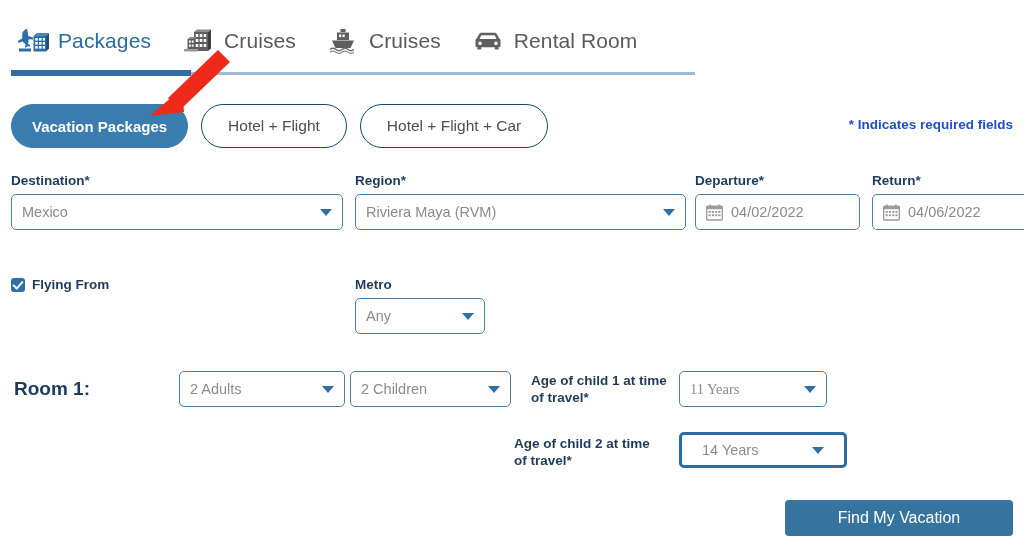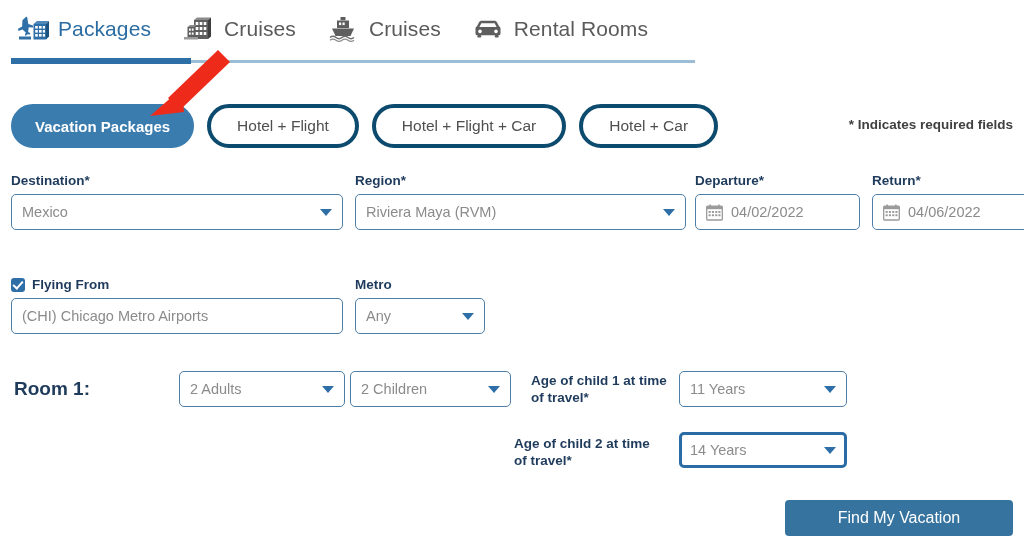--- a/index.html
+++ b/index.html
@@ -8,21 +8,21 @@
     width: 1024px; height: 543px;
     background: #ffffff;
     font-family: "Liberation Sans", sans-serif;
     color: #1f3b5c;
     position: relative;
     overflow: hidden;
   }
 
   
   .nav {
-    position: absolute; left: 0; top: 0; width: 1024px; height: 68px;
+    position: absolute; left: 0; top: 12px; width: 1024px; height: 68px;
   }
   .nav-items {
     position: absolute; left: 11px; top: 8px;
     display: flex; align-items: center; gap: 0;
   }
   .nav-item {
     display: flex; align-items: center; gap: 9px;
     padding: 6px 26px 6px 4px;
     cursor: pointer; user-select: none;
   }
@@ -41,33 +41,33 @@
     background: #2f6fa7;
   }
 
   
   .pill-row {
     position: absolute; left: 11px; top: 104px;
     display: flex; align-items: center; gap: 13px;
   }
   .pill {
     height: 44px; border-radius: 22px;
-    border: 4px solid #0c4a6e; background: #ffffff;
+    border: 1px solid #0c4a6e; background: #ffffff;
     display: flex; align-items: center; justify-content: center;
     padding: 0 26px; font-size: 15.5px; color: #4f4f4f;
     white-space: nowrap; cursor: pointer; user-select: none;
   }
   .pill.selected {
     background: #3a7cae; border-color: #3a7cae; color: #ffffff;
     font-weight: bold; font-size: 15px; padding: 0 20px;
   }
 
   .required-note {
     position: absolute; right: 11px; top: 117px;
-    font-size: 13.5px; font-weight: bold; color: #404040;
+    font-size: 13.5px; font-weight: bold; color: #1d4ed8;
     white-space: nowrap;
   }
 
   
   .field-label {
     font-size: 13.5px; font-weight: bold; color: #1f3b5c;
     margin-bottom: 5px; line-height: 16px; white-space: nowrap;
   }
   .ctl {
     height: 36px; border: 1px solid #4d7ea8; border-radius: 5px;
@@ -75,21 +75,21 @@
     padding: 0 10px; font-size: 14.5px; color: #8b8b8b;
     position: relative; cursor: pointer; user-select: none;
   }
   .ctl .val { overflow: hidden; white-space: nowrap; text-overflow: ellipsis; flex: 1; }
   .caret {
     width: 0; height: 0; flex: none; margin-left: 8px;
     border-left: 6px solid transparent; border-right: 6px solid transparent;
     border-top: 7px solid #2f6fa7;
   }
   .ctl.focused {
-    border: 3px solid #2c6ca5; padding: 0 8px;
+    border: 3px solid #2c6ca5; padding: 0 20px;
   }
   .cal-ico { width: 17px; height: 17px; flex: none; margin-right: 8px; }
 
   .row1 { position: absolute; left: 11px; top: 173px; display: flex; gap: 0; align-items: flex-start; }
   .f-dest  { width: 332px; margin-right: 12px; }
   .f-reg   { width: 331px; margin-right: 9px; }
   .f-dep   { width: 165px; margin-right: 12px; }
   .f-ret   { width: 164px; }
 
   .row2 { position: absolute; left: 11px; top: 277px; display: flex; align-items: flex-start; }
@@ -111,21 +111,21 @@
   
   .room-label {
     position: absolute; left: 14px; top: 378px;
     font-size: 19px; font-weight: bold; color: #1f3b5c;
   }
   .sel-adults   { position: absolute; left: 179px; top: 371px; width: 166px; }
   .sel-children { position: absolute; left: 350px; top: 371px; width: 161px; }
 
   .age1-label { position: absolute; left: 531px; top: 372px; width: 145px;
                 font-size: 13.5px; font-weight: bold; line-height: 17px; }
-  .sel-age1   { position: absolute; left: 679px; top: 371px; width: 168px; }
+  .sel-age1   { position: absolute; left: 679px; top: 371px; width: 148px; font-family: Liberation Serif, serif; }
   .age2-label { position: absolute; left: 514px; top: 435px; width: 145px;
                 font-size: 13.5px; font-weight: bold; line-height: 17px; }
   .sel-age2   { position: absolute; left: 679px; top: 432px; width: 168px; }
 
   .find-btn {
     position: absolute; left: 785px; top: 500px; width: 228px; height: 36px;
     background: #36749f; border: none; border-radius: 4px;
     color: #ffffff; font-size: 16px; font-family: "Liberation Sans", sans-serif;
     cursor: pointer; display: flex; align-items: center; justify-content: center;
   }
@@ -214,33 +214,32 @@
       <span class="nav-ico">
         <svg viewBox="0 0 34 30" width="34" height="30">
           <path d="M4.5 14.5c0-1 .6-1.6 1.3-2l2.3-4.2c.5-1 1.4-1.5 2.5-1.5h12.8c1.1 0 2 .5 2.5 1.5l2.3 4.2c.7.4 1.3 1 1.3 2v5.3c0 .8-.6 1.4-1.4 1.4H5.9c-.8 0-1.4-.6-1.4-1.4z" fill="#5e5e5e"></path>
           <path d="M10.3 9.3h13.4l1.9 3.6H8.4z" fill="#ffffff"></path>
           <circle cx="9" cy="17.4" r="1.8" fill="#ffffff"></circle>
           <circle cx="25" cy="17.4" r="1.8" fill="#ffffff"></circle>
           <rect x="6.3" y="21" width="4" height="2.4" rx="1" fill="#5e5e5e"></rect>
           <rect x="23.7" y="21" width="4" height="2.4" rx="1" fill="#5e5e5e"></rect>
         </svg>
       </span>
-      <span class="nav-label">Rental Rooms</span>
+      <span class="nav-label">Rental Room</span>
     </div>
 
   </div>
   <div class="nav-underline-light"></div>
   <div class="nav-underline-active"></div>
 </div>
 
 <div class="pill-row">
   <div class="pill selected">Vacation Packages</div>
   <div class="pill">Hotel + Flight</div>
   <div class="pill">Hotel + Flight + Car</div>
-  <div class="pill">Hotel + Car</div>
 </div>
 
 <div class="required-note">* Indicates required fields</div>
 
 <div class="row1">
 
   <div class="f-dest">
     <div class="field-label">Destination*</div>
     <div class="ctl">
       <span class="val">Mexico</span>
@@ -308,23 +307,20 @@
 
 </div>
 
 <div class="row2">
 
   <div class="f-from">
     <div class="chk-line">
       <span class="chk"></span>
       <span class="field-label" style="margin-bottom:0">Flying From</span>
     </div>
-    <div class="ctl">
-      <span class="val">(CHI) Chicago Metro Airports</span>
-    </div>
   </div>
 
   <div class="f-class">
     <div class="field-label">Metro</div>
     <div class="ctl">
       <span class="val">Any</span>
       <span class="caret"></span>
     </div>
   </div>
 

